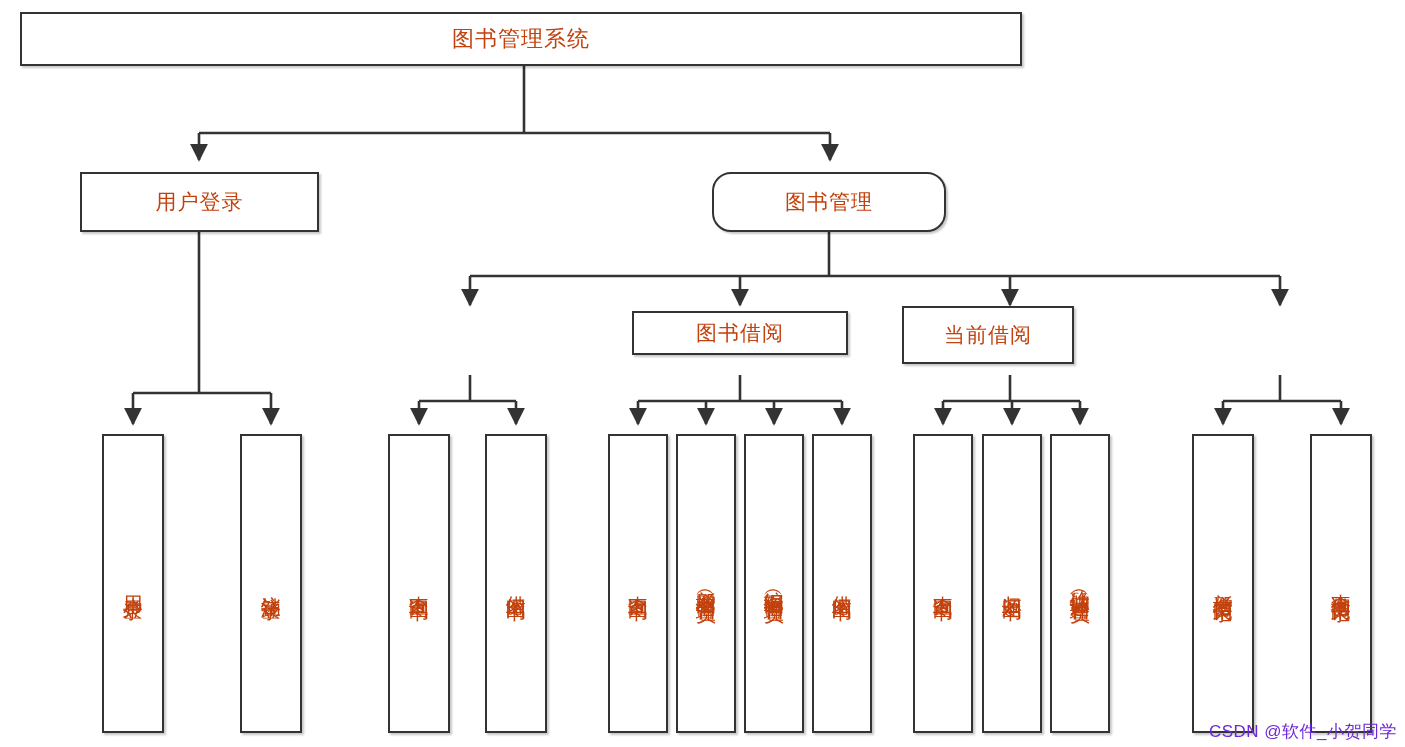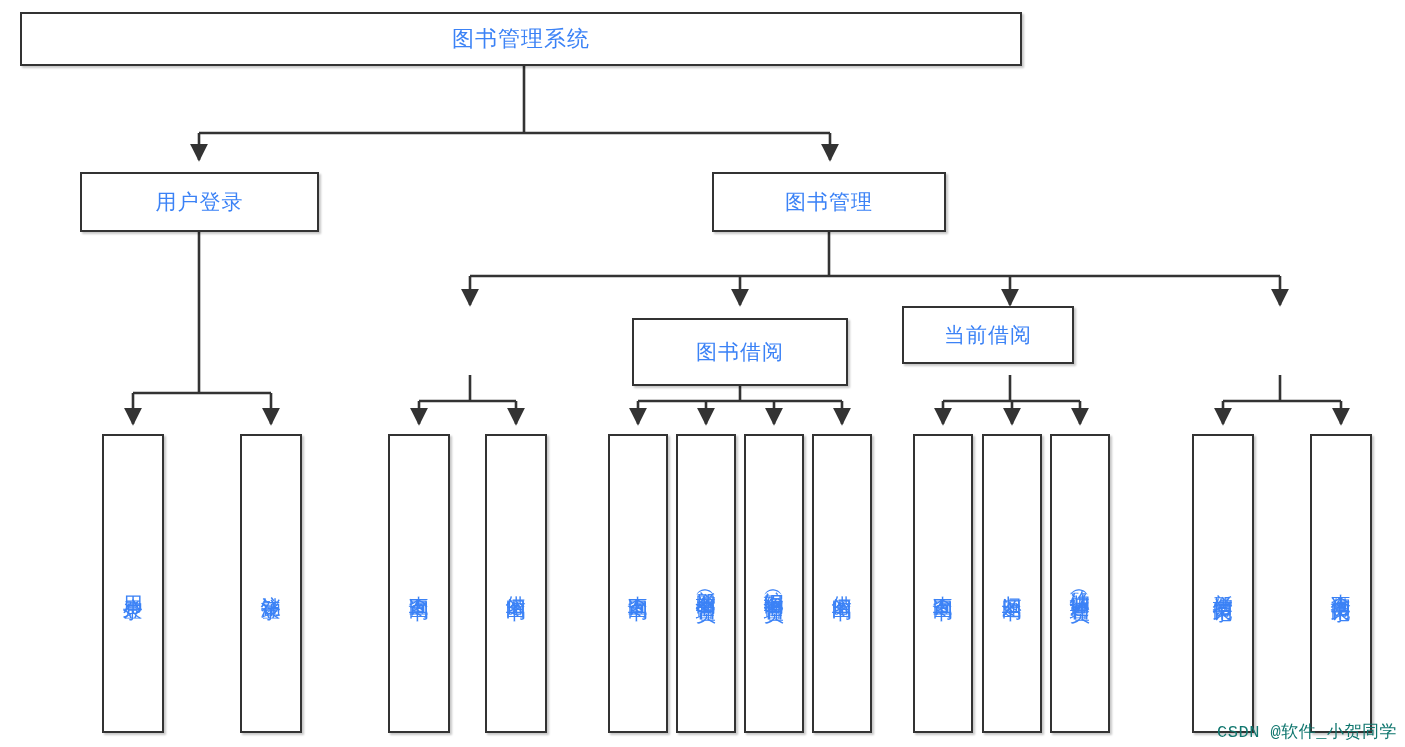--- a/index.html
+++ b/index.html
@@ -28,21 +28,21 @@
   }
   .node {
     position: absolute;
     box-sizing: border-box;
     background: #ffffff;
     border: 2px solid #333333;
     box-shadow: 2px 2px 2px rgba(0,0,0,0.22);
     display: flex;
     align-items: center;
     justify-content: center;
-    color: #3b82f6;
+    color: #c2410c;
   }
   .node .label {
     display: block;
     text-align: center;
     line-height: 1.25;
     white-space: pre-wrap;
   }
   .node.horiz .label {
     font-size: 21px;
     letter-spacing: 1px;
@@ -63,23 +63,23 @@
     font-size: 20px;
     line-height: 1.12;
     letter-spacing: 2px;
     max-height: 100%;
   }
   #watermark {
     position: absolute;
     right: 8px;
     bottom: 4px;
     font-size: 17px;
-    color: #0f766e;
+    color: #6d28d9;
     letter-spacing: 0.5px;
-    font-family: Liberation Mono, monospace;
+    font-family: Liberation Sans, sans-serif;
     white-space: nowrap;
     margin-left: 39px;
   }
 </style>
 </head>
 <body>
 
 <div id="canvas">
 
   <svg id="wires" viewBox="0 0 1405 747" xmlns="http://www.w3.org/2000/svg">
@@ -132,25 +132,25 @@
     </g>
   </svg>
 
   <div class="node root horiz" style="left:20px; top:12px; width:1002px; height:54px;">
     <span class="label">图书管理系统</span>
   </div>
 
   <div class="node horiz" style="left:80px; top:172px; width:239px; height:60px;">
     <span class="label">用户登录</span>
   </div>
-  <div class="node horiz" style="left:712px; top:172px; width:234px; height:60px;">
+  <div class="node horiz" style="left:712px; top:172px; width:234px; height:60px;border-radius:19px;">
     <span class="label">图书管理</span>
   </div>
 
-  <div class="node horiz" style="left:632px; top:318px; width:216px; height:68px;">
+  <div class="node horiz" style="left:632px; top:311px; width:216px; height:44px;">
     <span class="label">图书借阅</span>
   </div>
   <div class="node horiz" style="left:902px; top:306px; width:172px; height:58px;">
     <span class="label">当前借阅</span>
   </div>
 
   <div class="node vert" style="left:102px; top:434px; width:62px; height:299px;">
     <span class="label">用户登录</span>
   </div>
   <div class="node vert" style="left:240px; top:434px; width:62px; height:299px;">

